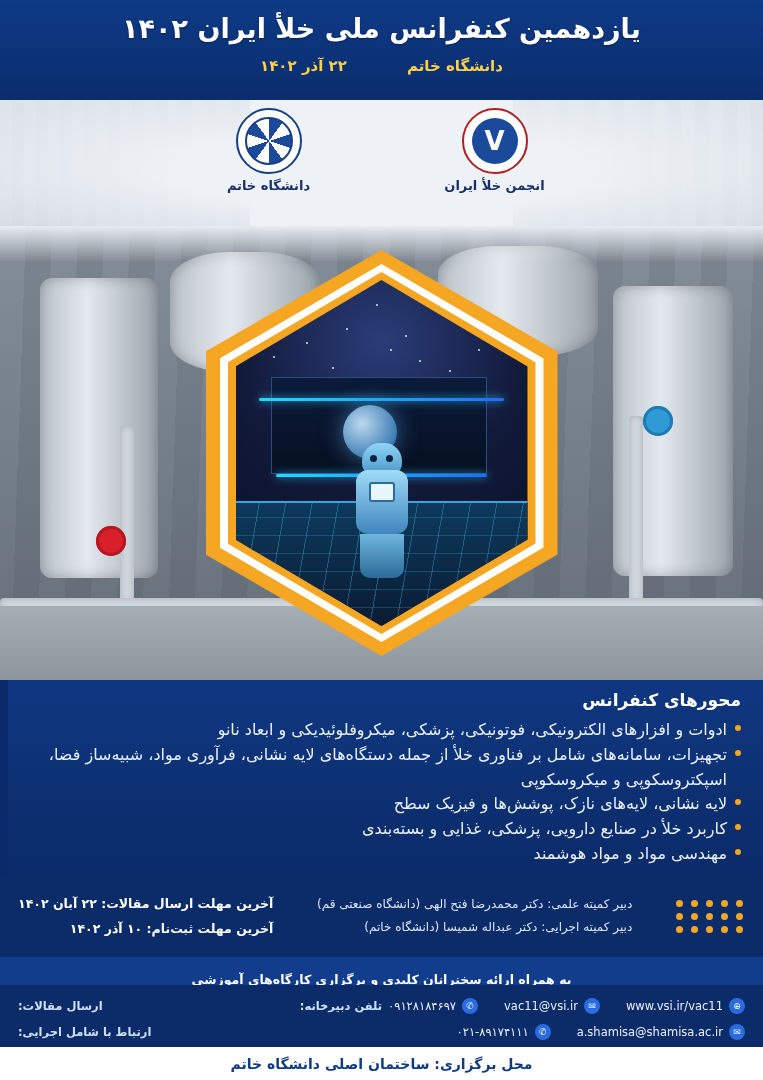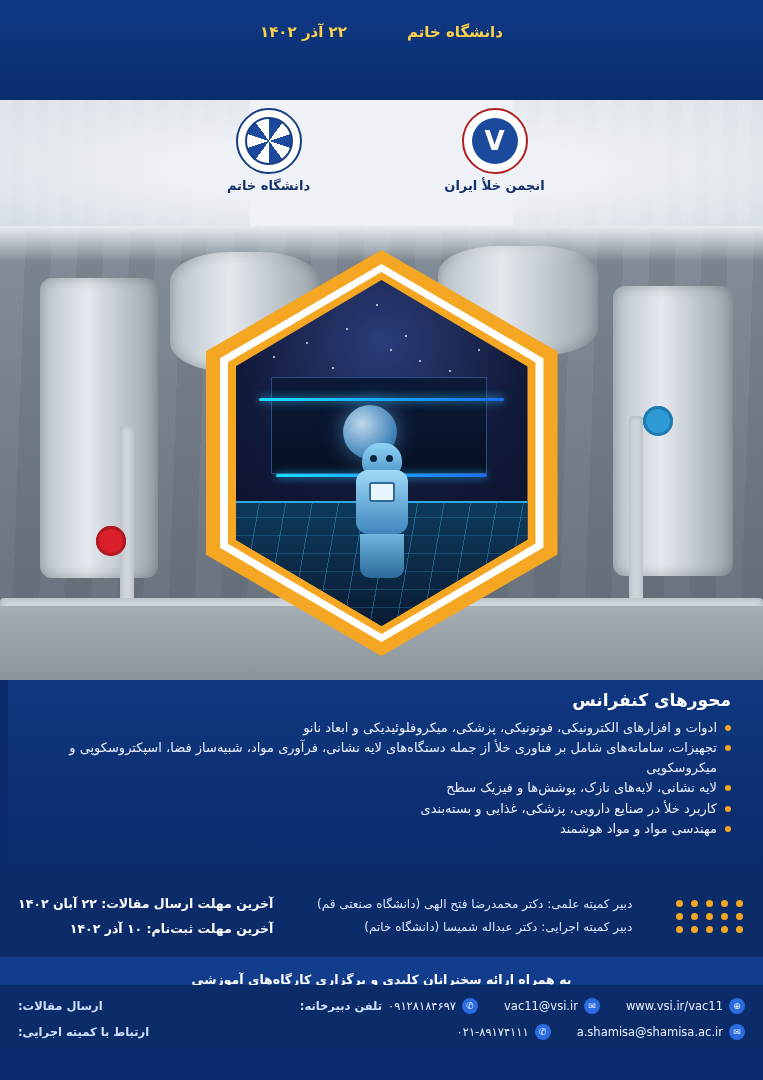--- a/index.html
+++ b/index.html
@@ -206,30 +206,30 @@
     width: 26px; height: 20px; background: #e8f6ff; border: 2px solid #2f6a99; border-radius: 3px;
   }
   .r-legs {
     width: 44px; height: 44px; margin: 0 auto; border-radius: 0 0 10px 10px;
     background: linear-gradient(180deg,#6fb6dd,#2b6a9a);
   }
 
   
   .topics {
     position: absolute; top: 680px; left: 8px; right: 0; height: 195px;
-    padding: 10px 32px 0 22px;
+    padding: 10px 22px 0 22px;
     background: linear-gradient(180deg, #0f3780 0%, #0b2b69 100%);
   }
   .topics h2 {
     color: #ffffff; font-size: 17px; font-weight: bold;
     text-align: right; margin-bottom: 8px;
   }
   .topics ul { list-style: none; }
   .topics li {
-    color: #eaf0ff; font-size: 13px; line-height: 1.55;
+    color: #eaf0ff; font-size: 16px; line-height: 1.55;
     text-align: right; padding-right: 14px; position: relative;
   }
   .topics li::before {
     content: ""; position: absolute; right: 0; top: 7px;
     width: 6px; height: 6px; border-radius: 50%; background: #f5a623;
   }
 
   
   .midinfo {
     position: absolute; top: 875px; left: 0; right: 0; height: 82px;
@@ -277,20 +277,21 @@
     font-size: 14px; font-weight: bold;
     display: flex; align-items: center; justify-content: center;
   }
 </style>
 </head>
 <body>
 
 <div class="poster">
 
   <div class="header">
+    <div class="title">یازدهمین کنفرانس ملی خلأ ایران ۱۴۰۲</div>
     <div class="subrow">
       <span>دانشگاه خاتم</span>
       <span>۲۲ آذر ۱۴۰۲</span>
     </div>
   </div>
 
   <div class="logoband">
     <div class="photo-left"></div>
     <div class="photo-right"></div>
     <div class="fade"></div>
@@ -431,17 +432,18 @@
     <div class="crow">
       <div class="citem">
         <span class="ic">✉</span>
         <span>a.shamisa@shamisa.ac.ir</span>
       </div>
       <div class="citem">
         <span class="ic">✆</span>
         <span>۰۲۱-۸۹۱۷۴۱۱۱</span>
       </div>
       <div class="cspacer"></div>
-      <div class="clabel">ارتباط با کمیته اجرایی:</div>
-    </div>
-  </div>
-
+      <div class="clabel">ارتباط با شامل اجرایی:</div>
+    </div>
+  </div>
+
+  <div class="footer">محل برگزاری: ساختمان اصلی دانشگاه خاتم</div>
 </div>
 
 </body></html>

